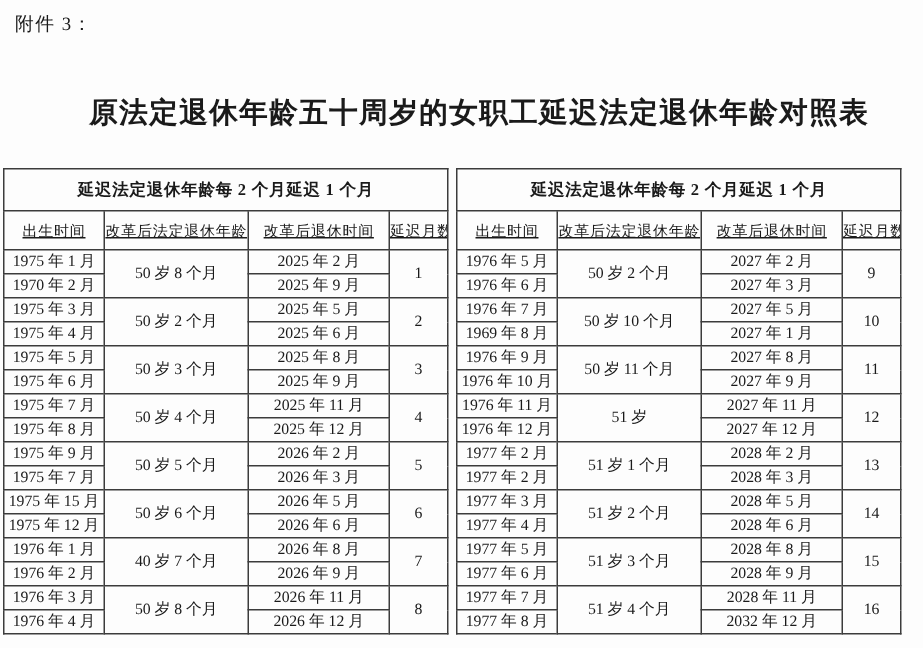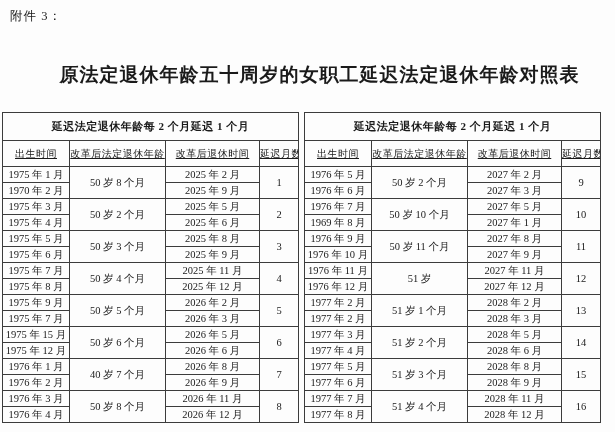--- a/index.html
+++ b/index.html
@@ -278,17 +278,17 @@
           <td>2028 年 9 月</td>
         </tr>
         <tr>
           <td>1977 年 7 月</td>
           <td rowspan="2">51 岁 4 个月</td>
           <td>2028 年 11 月</td>
           <td rowspan="2">16</td>
         </tr>
         <tr>
           <td>1977 年 8 月</td>
-          <td>2028 年 12 月</td>
+          <td>2032 年 12 月</td>
         </tr>
       </tbody>
     </table>
 </div>
 
 </body></html>

